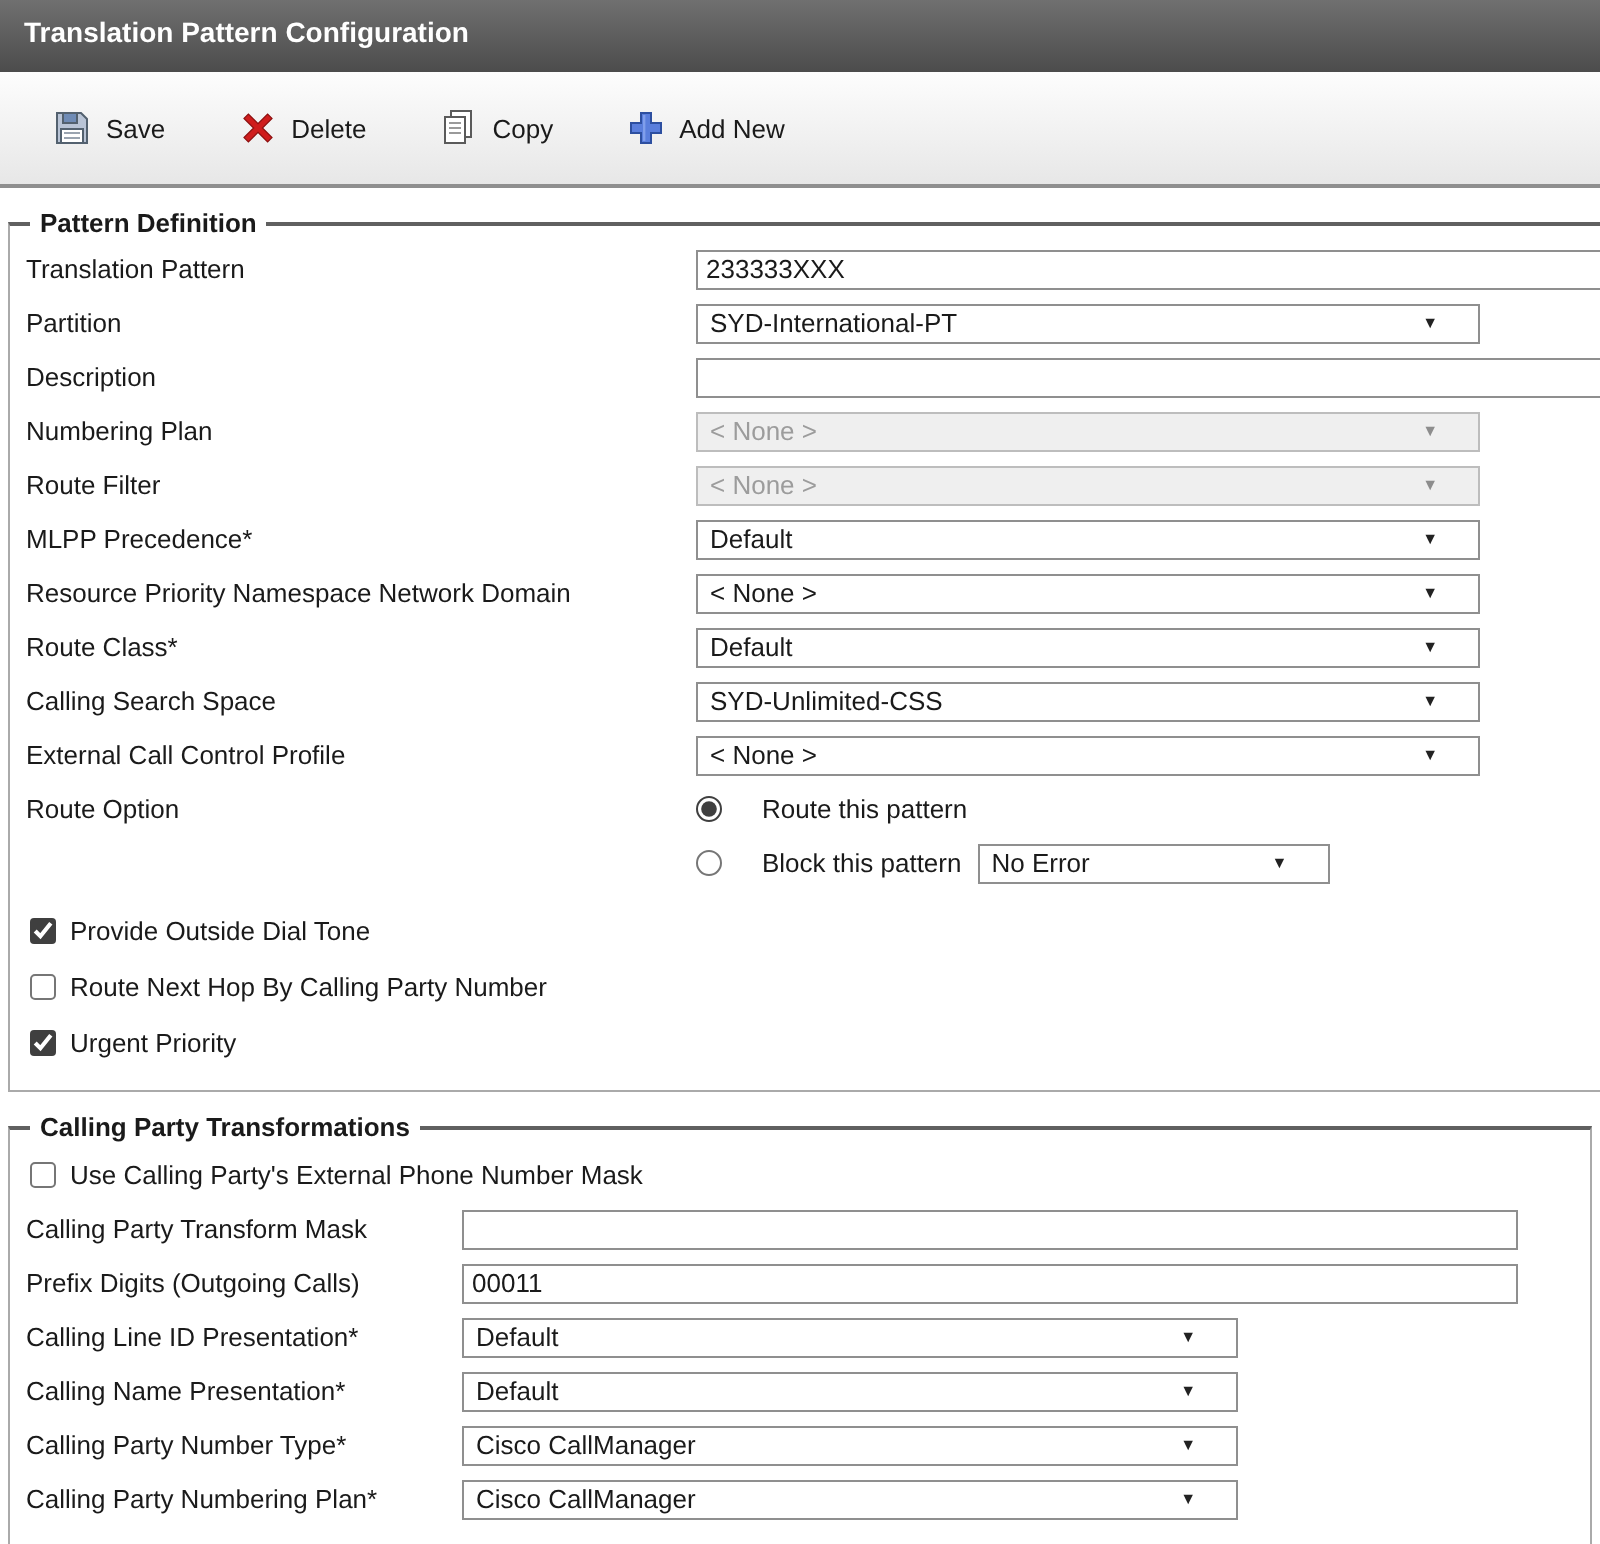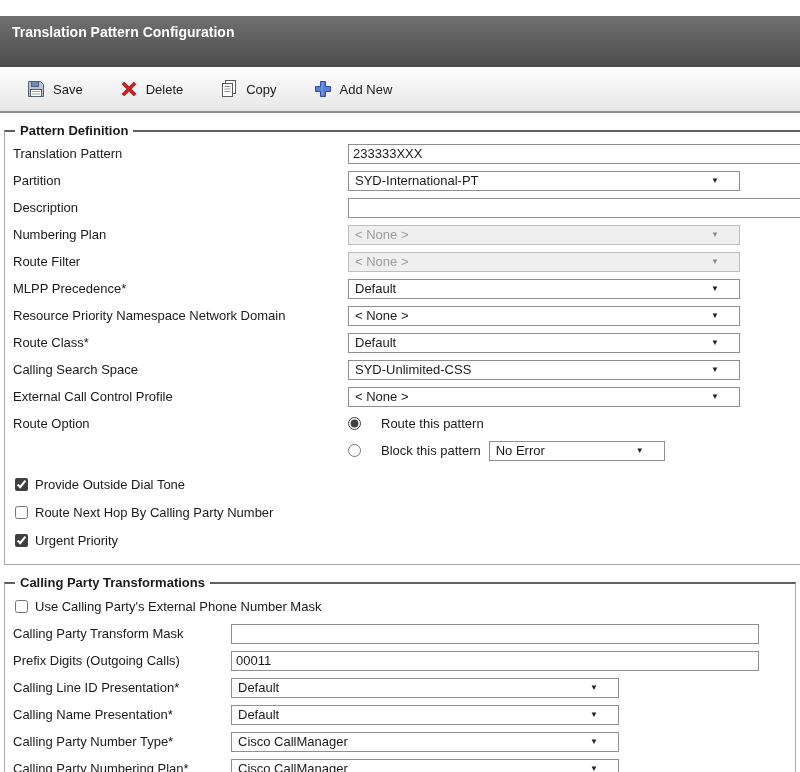--- a/index.html
+++ b/index.html
@@ -2,26 +2,26 @@
 <html><head>
 <meta charset="utf-8">
 <style>
   * { box-sizing: border-box; }
   html,body { margin:0; padding:0; }
   body {
     width:800px; height:772px; background:#ffffff;
     font-family:"Liberation Sans", sans-serif; font-size:13px; color:#1a1a1a;
   }
   .titlebar {
-    margin-top:16px; height:51px; line-height:33px; padding:0 12px;
+    margin-top:0; height:36px; line-height:33px; padding:0 12px;
     background:linear-gradient(180deg,#707070,#4c4c4c);
     color:#ffffff; font-weight:bold; font-size:14px;
   }
   .toolbar {
-    height:46px; display:flex; align-items:center;
+    height:58px; display:flex; align-items:center;
     padding-left:26px; gap:36px;
     background:linear-gradient(180deg,#fdfdfd,#e7e7e7);
     border-bottom:2px solid #8f8f8f;
   }
   .tool { display:flex; align-items:center; gap:7px; cursor:pointer; }
   .tool svg { display:block; }
 
   fieldset {
     margin:10px 4px 0 4px;
     border:1px solid #aaaaaa; border-top:2px solid #606060;

